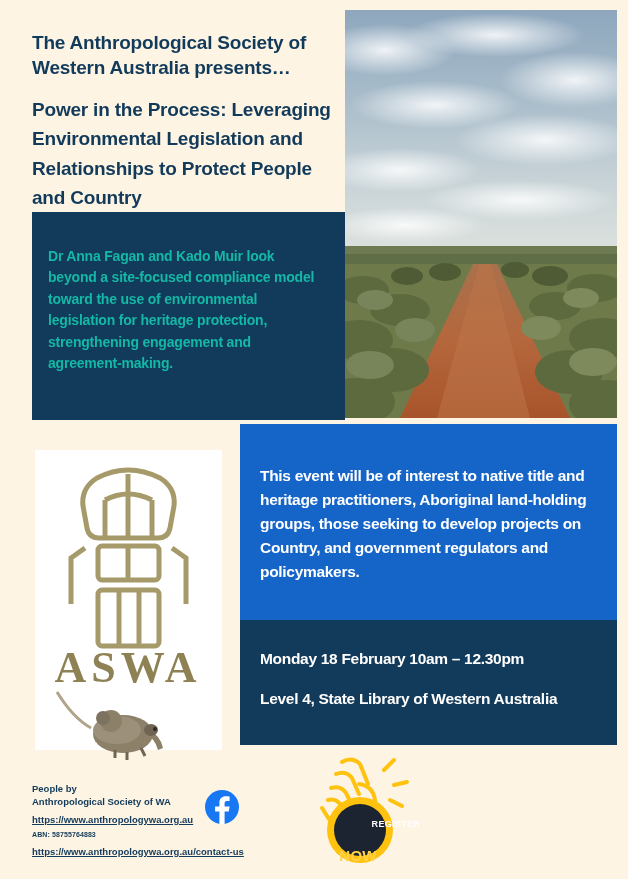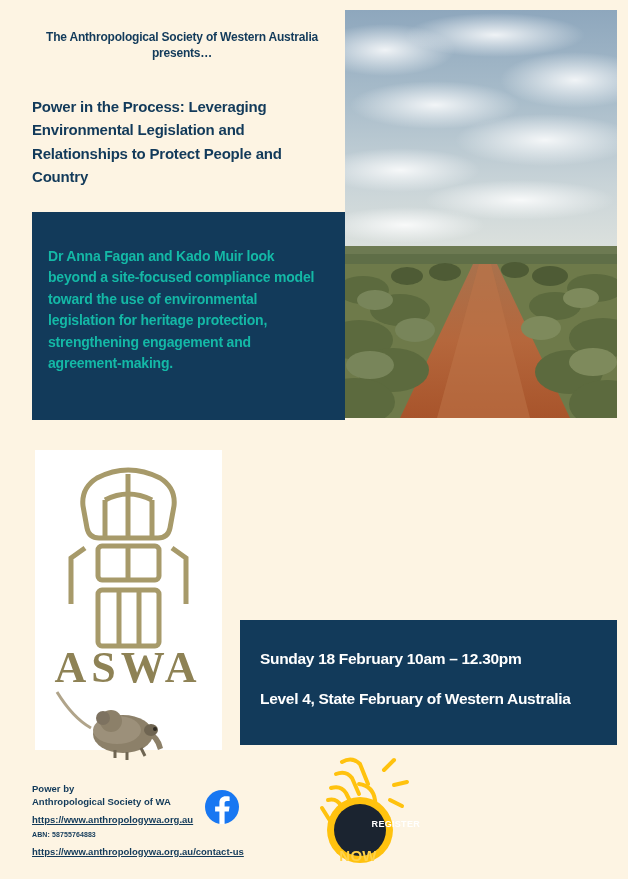--- a/index.html
+++ b/index.html
@@ -20,33 +20,32 @@
     background: #fdf4e3;
     overflow: hidden;
   }
 
   
   .presents {
     position: absolute;
     left: 32px;
     top: 30px;
     width: 300px;
-    font-size: 12px;
+    font-size: 19px;
     font-weight: bold;
     line-height: 1.33;
     color: #123a5a;
     letter-spacing: -0.2px;
-    text-align: center;
   }
   .talk-title {
     position: absolute;
     left: 32px;
     top: 95px;
     width: 305px;
-    font-size: 15px;
+    font-size: 19px;
     font-weight: bold;
     line-height: 1.55;
     color: #123a5a;
     letter-spacing: -0.2px;
   }
 
   
   .photo {
     position: absolute;
     left: 345px;
@@ -295,24 +294,27 @@
         <ellipse cx="205" cy="266" rx="18" ry="10"></ellipse>
         <ellipse cx="62" cy="266" rx="16" ry="9"></ellipse>
       </g>
     </svg>
   </div>
 
   <div class="abstract">
     <p>Dr Anna Fagan and Kado Muir look beyond a site-focused compliance model toward the use of environmental legislation for heritage protection, strengthening engagement and agreement-making.</p>
   </div>
 
+  <div class="audience">
+    <p>This event will be of interest to native title and heritage practitioners, Aboriginal land-holding groups, those seeking to develop projects on Country, and government regulators and policymakers.</p>
+  </div>
 
   <div class="details">
-    <p>Sunday 18 February 10am –  12.30pm</p>
-    <p>Level 4, State February of Western Australia</p>
+    <p>Monday 18 February 10am –  12.30pm</p>
+    <p>Level 4, State Library of Western Australia</p>
   </div>
 
   <div class="logo-card">
     <svg width="187" height="242" viewBox="0 0 187 242" xmlns="http://www.w3.org/2000/svg" aria-hidden="true">
       <g fill="none" stroke="#a79a6a" stroke-width="5">
 
         <path d="M62 28 q31 -16 63 0 q16 10 14 28 l-4 22 q-2 10 -12 10 l-59 0 q-10 0 -12 -10 l-4 -22 q-2 -18 14 -28 Z"></path>
         <line x1="93" y1="24" x2="93" y2="88"></line>
         <line x1="70" y1="50" x2="70" y2="88"></line>
         <line x1="117" y1="50" x2="117" y2="88"></line>
@@ -339,21 +341,21 @@
       <circle cx="56" cy="33" r="11" fill="#8c8069"></circle>
       <circle cx="48" cy="30" r="7" fill="#7d7260"></circle>
       <path d="M92 40 q14 8 16 20 l-5 2 q-3 -12 -14 -17 Z" fill="#8c8069"></path>
       <ellipse cx="96" cy="42" rx="7" ry="6" fill="#6f6552"></ellipse>
       <circle cx="100" cy="41" r="2" fill="#2e2a22"></circle>
       <path d="M60 62 l0 8 M72 64 l0 8 M86 60 l4 8" stroke="#6f6552" stroke-width="3"></path>
     </svg>
   </div>
 
   <div class="footer">
-    <p class="hosted">Power by</p>
+    <p class="hosted">People by</p>
     <p class="hosted">Anthropological Society of WA</p>
     <a class="link" href="#">https://www.anthropologywa.org.au</a>
     <p class="abn">ABN: 58755764883</p>
     <a class="link2" href="#">https://www.anthropologywa.org.au/contact-us</a>
   </div>
 
   <div class="facebook">
     <svg width="34" height="34" viewBox="0 0 34 34" xmlns="http://www.w3.org/2000/svg" aria-hidden="true">
       <circle cx="17" cy="17" r="17" fill="#1877f2"></circle>
       <path d="M19.6 34V21.4h4.2l.8-4.9h-5v-3.2c0-1.4.4-2.4 2.4-2.4h2.6V6.5c-.5-.1-2-.2-3.8-.2-3.8 0-6.4 2.3-6.4 6.6v3.6h-4.3v4.9h4.3V34h5.2z" fill="#ffffff"></path>

